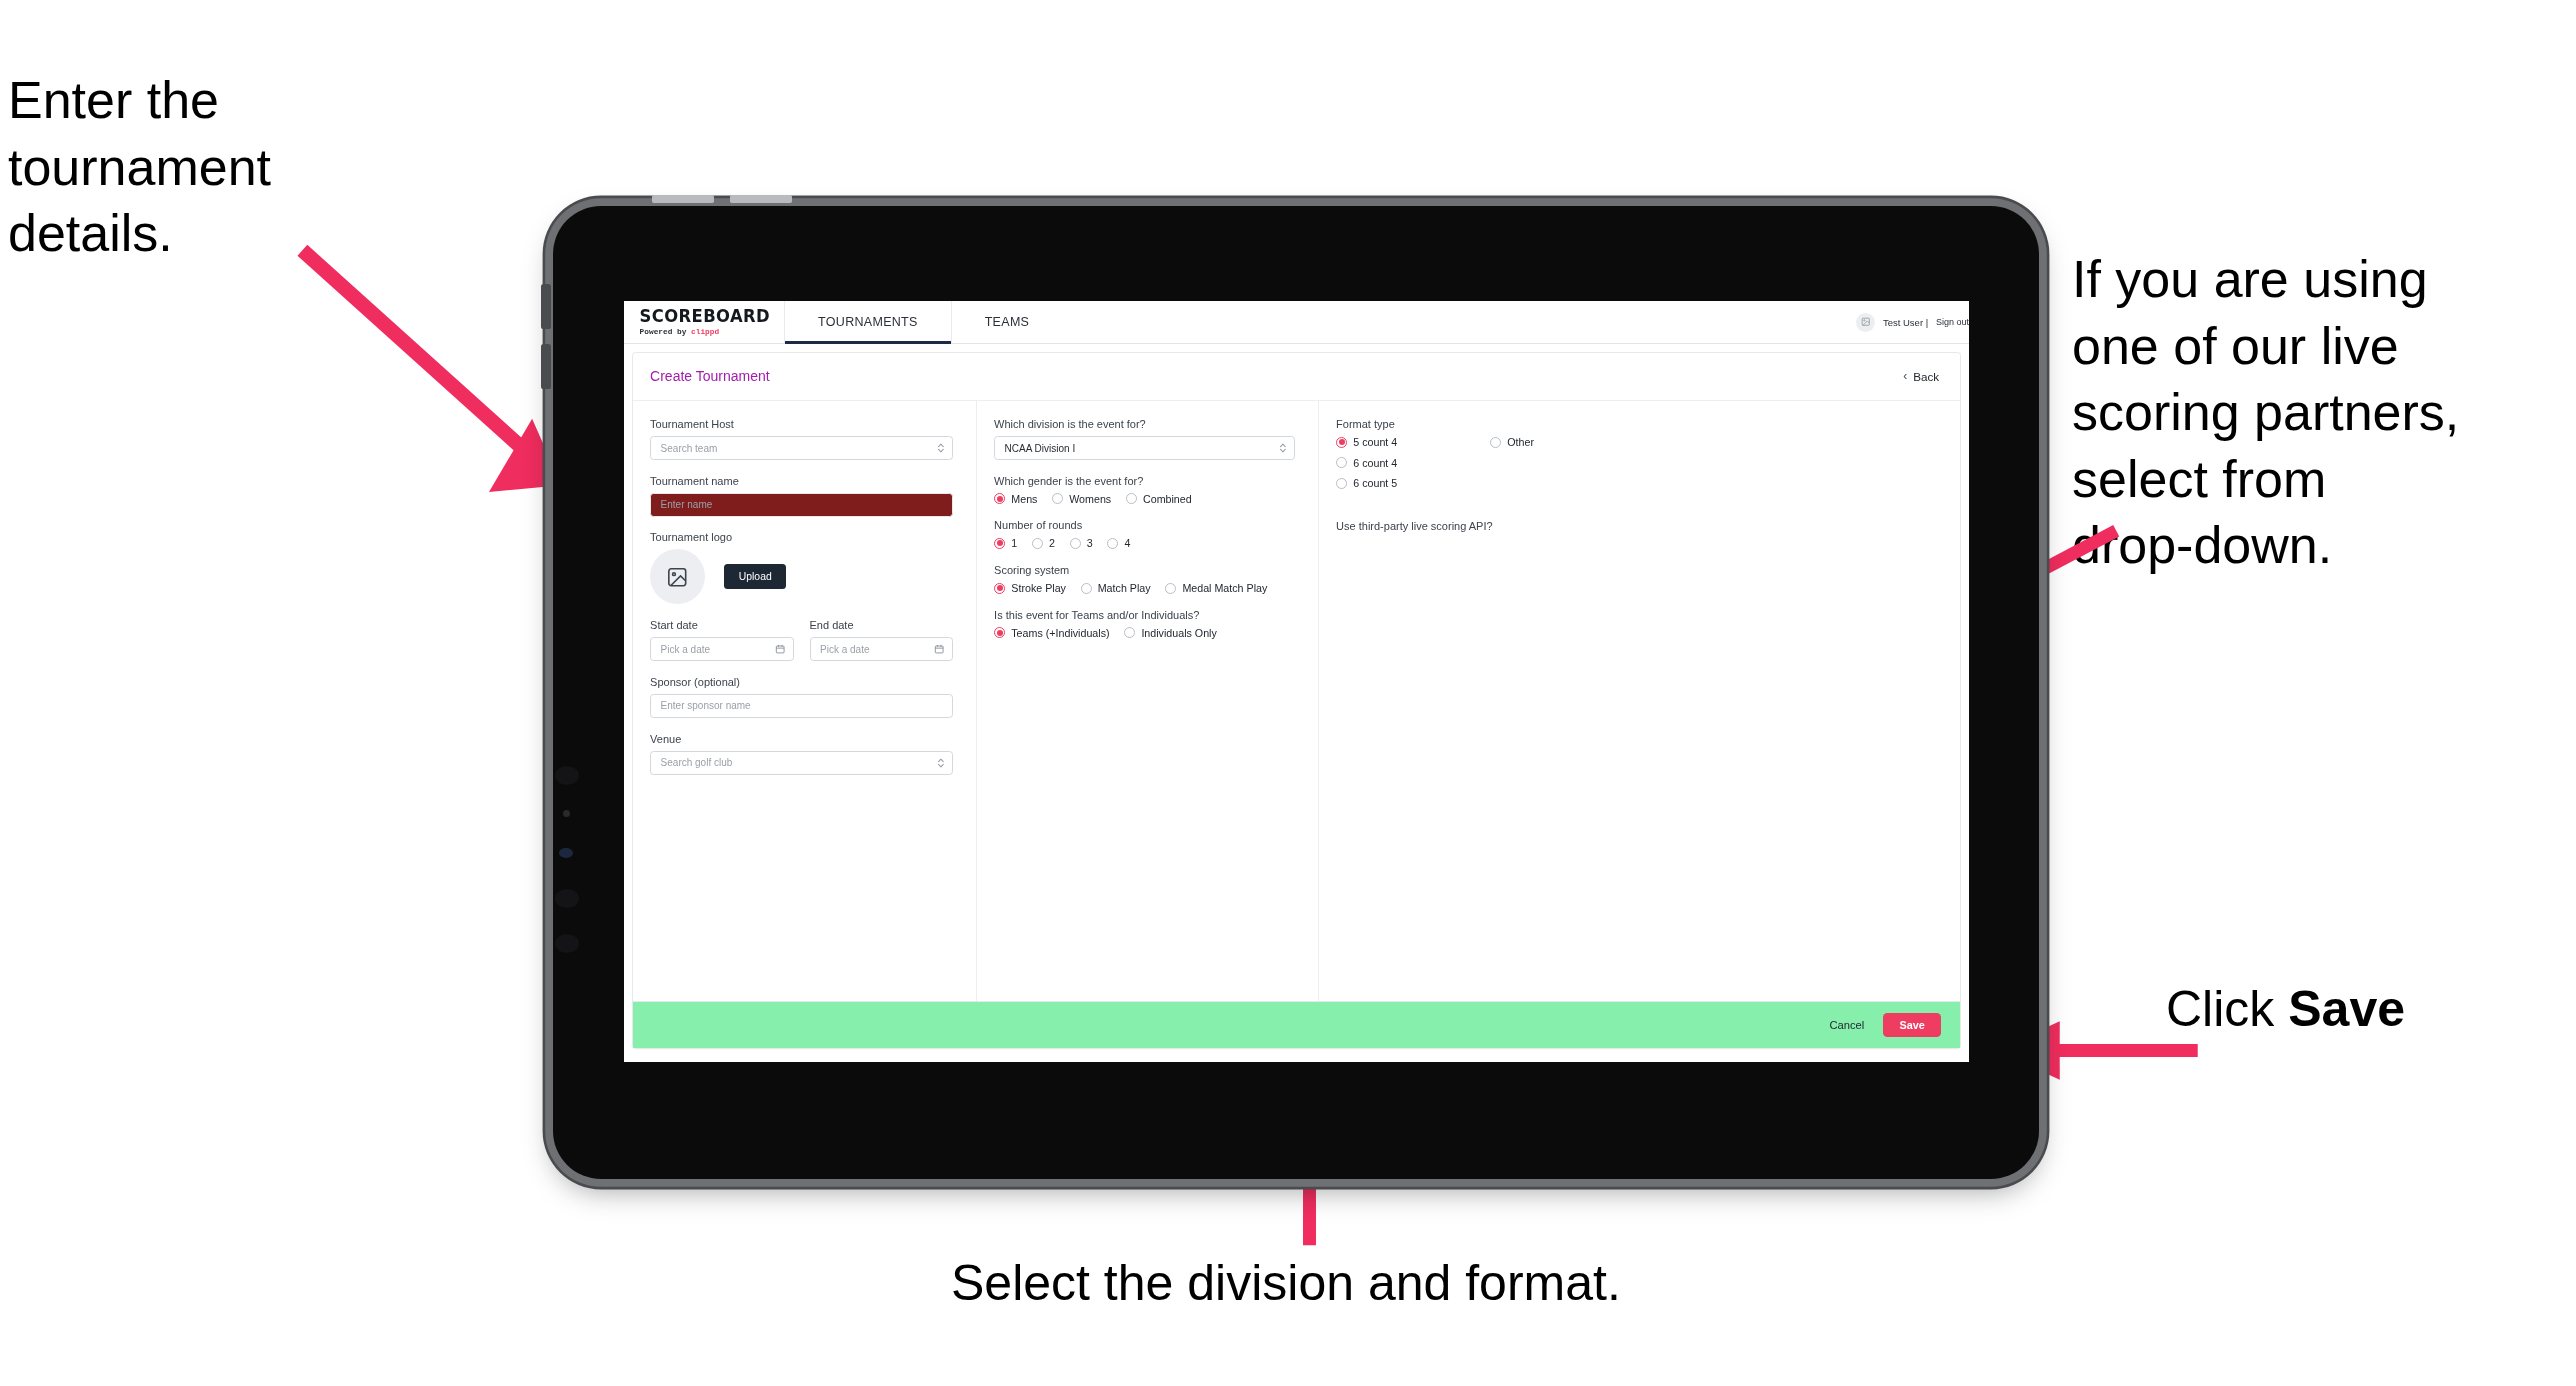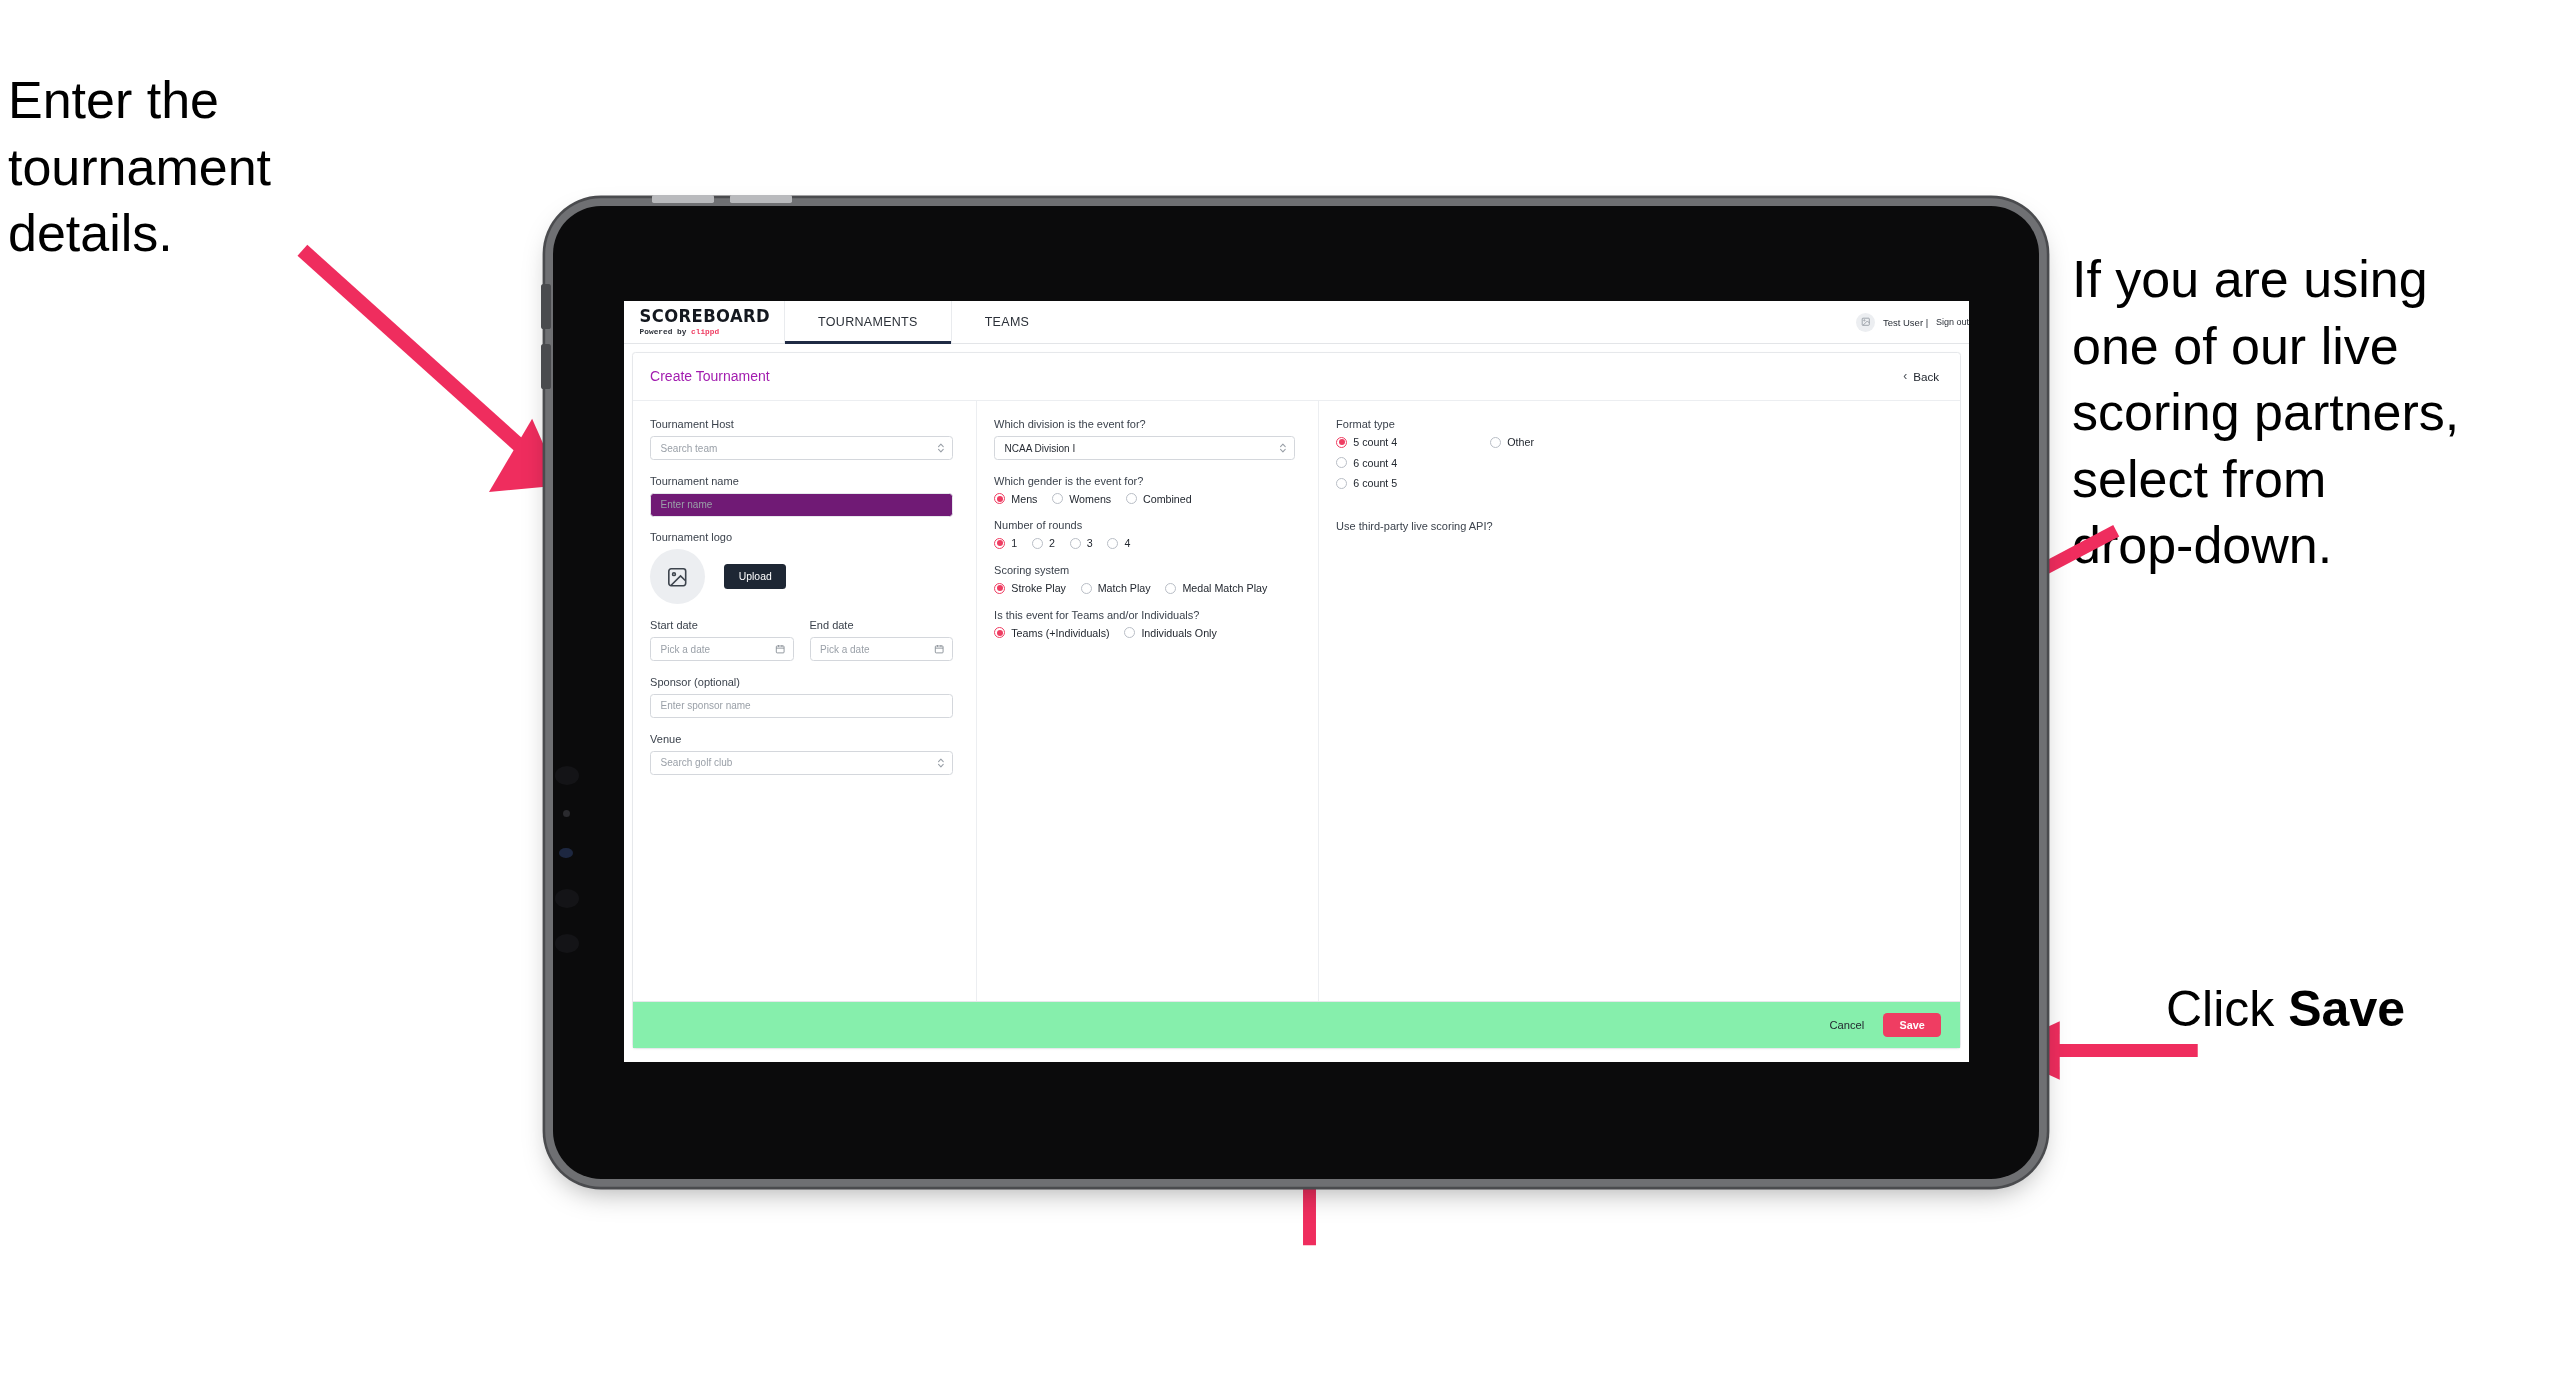--- a/index.html
+++ b/index.html
@@ -124,21 +124,21 @@
 
   .finput {
     position: relative; height: 24px;
     border: 0.9px solid #d4d7dc; border-radius: 3.5px;
     display:flex; align-items:center;
     padding: 0 24px 0 9.5px;
     font-size: 10px; color:#9aa0a8; background:#fff;
   }
   .finput.filled { color:#262b33; }
   .finput.focused { border-color: #ef3d62; }
-  .finput.soft { background:#701a75; border-color:#e6e8ec; }
+  .finput.soft { background:#7f1d1d; border-color:#e6e8ec; }
   .endic {
     position:absolute; right: 7.8px; top:50%; transform: translateY(-50%);
     color:#9aa0a8; display:flex; align-items:center; gap:6px;
   }
 
   
   #logo-row { display:flex; align-items:center; gap:19px; margin-top: 1.7px; }
   #logo-circle {
     width: 55px; height: 55px; border-radius:50%; background:#eceef1;
     display:flex; align-items:center; justify-content:center;
@@ -193,20 +193,21 @@
 
   <div class="annot" id="annot-left">Enter the
 tournament
 details.</div>
   <div class="annot" id="annot-right">If you are using
 one of our live
 scoring partners,
 select from
 drop-down.</div>
   <div class="annot" id="annot-save"><span>Click </span><b>Save</b></div>
+  <div class="annot" id="annot-bottom">Select the division and format.</div>
 
   <svg class="arrow" style="left:285px;top:233px;" width="363" height="285" viewBox="0 0 420 330">
     <path d="M20 20 L300 272" stroke="#ef2d5e" stroke-width="17" fill="none"></path>
     <path d="M236 300 L320 292 L286 215 Z" fill="#ef2d5e"></path>
   </svg>
 
   <svg class="arrow" style="left:1928px;top:510px;" width="199" height="112" viewBox="0 0 230 130">
     <path d="M218 24 L78 98" stroke="#ef2d5e" stroke-width="15" fill="none"></path>
     <path d="M22 110 L96 55 L104 118 Z" fill="#ef2d5e"></path>
   </svg>

